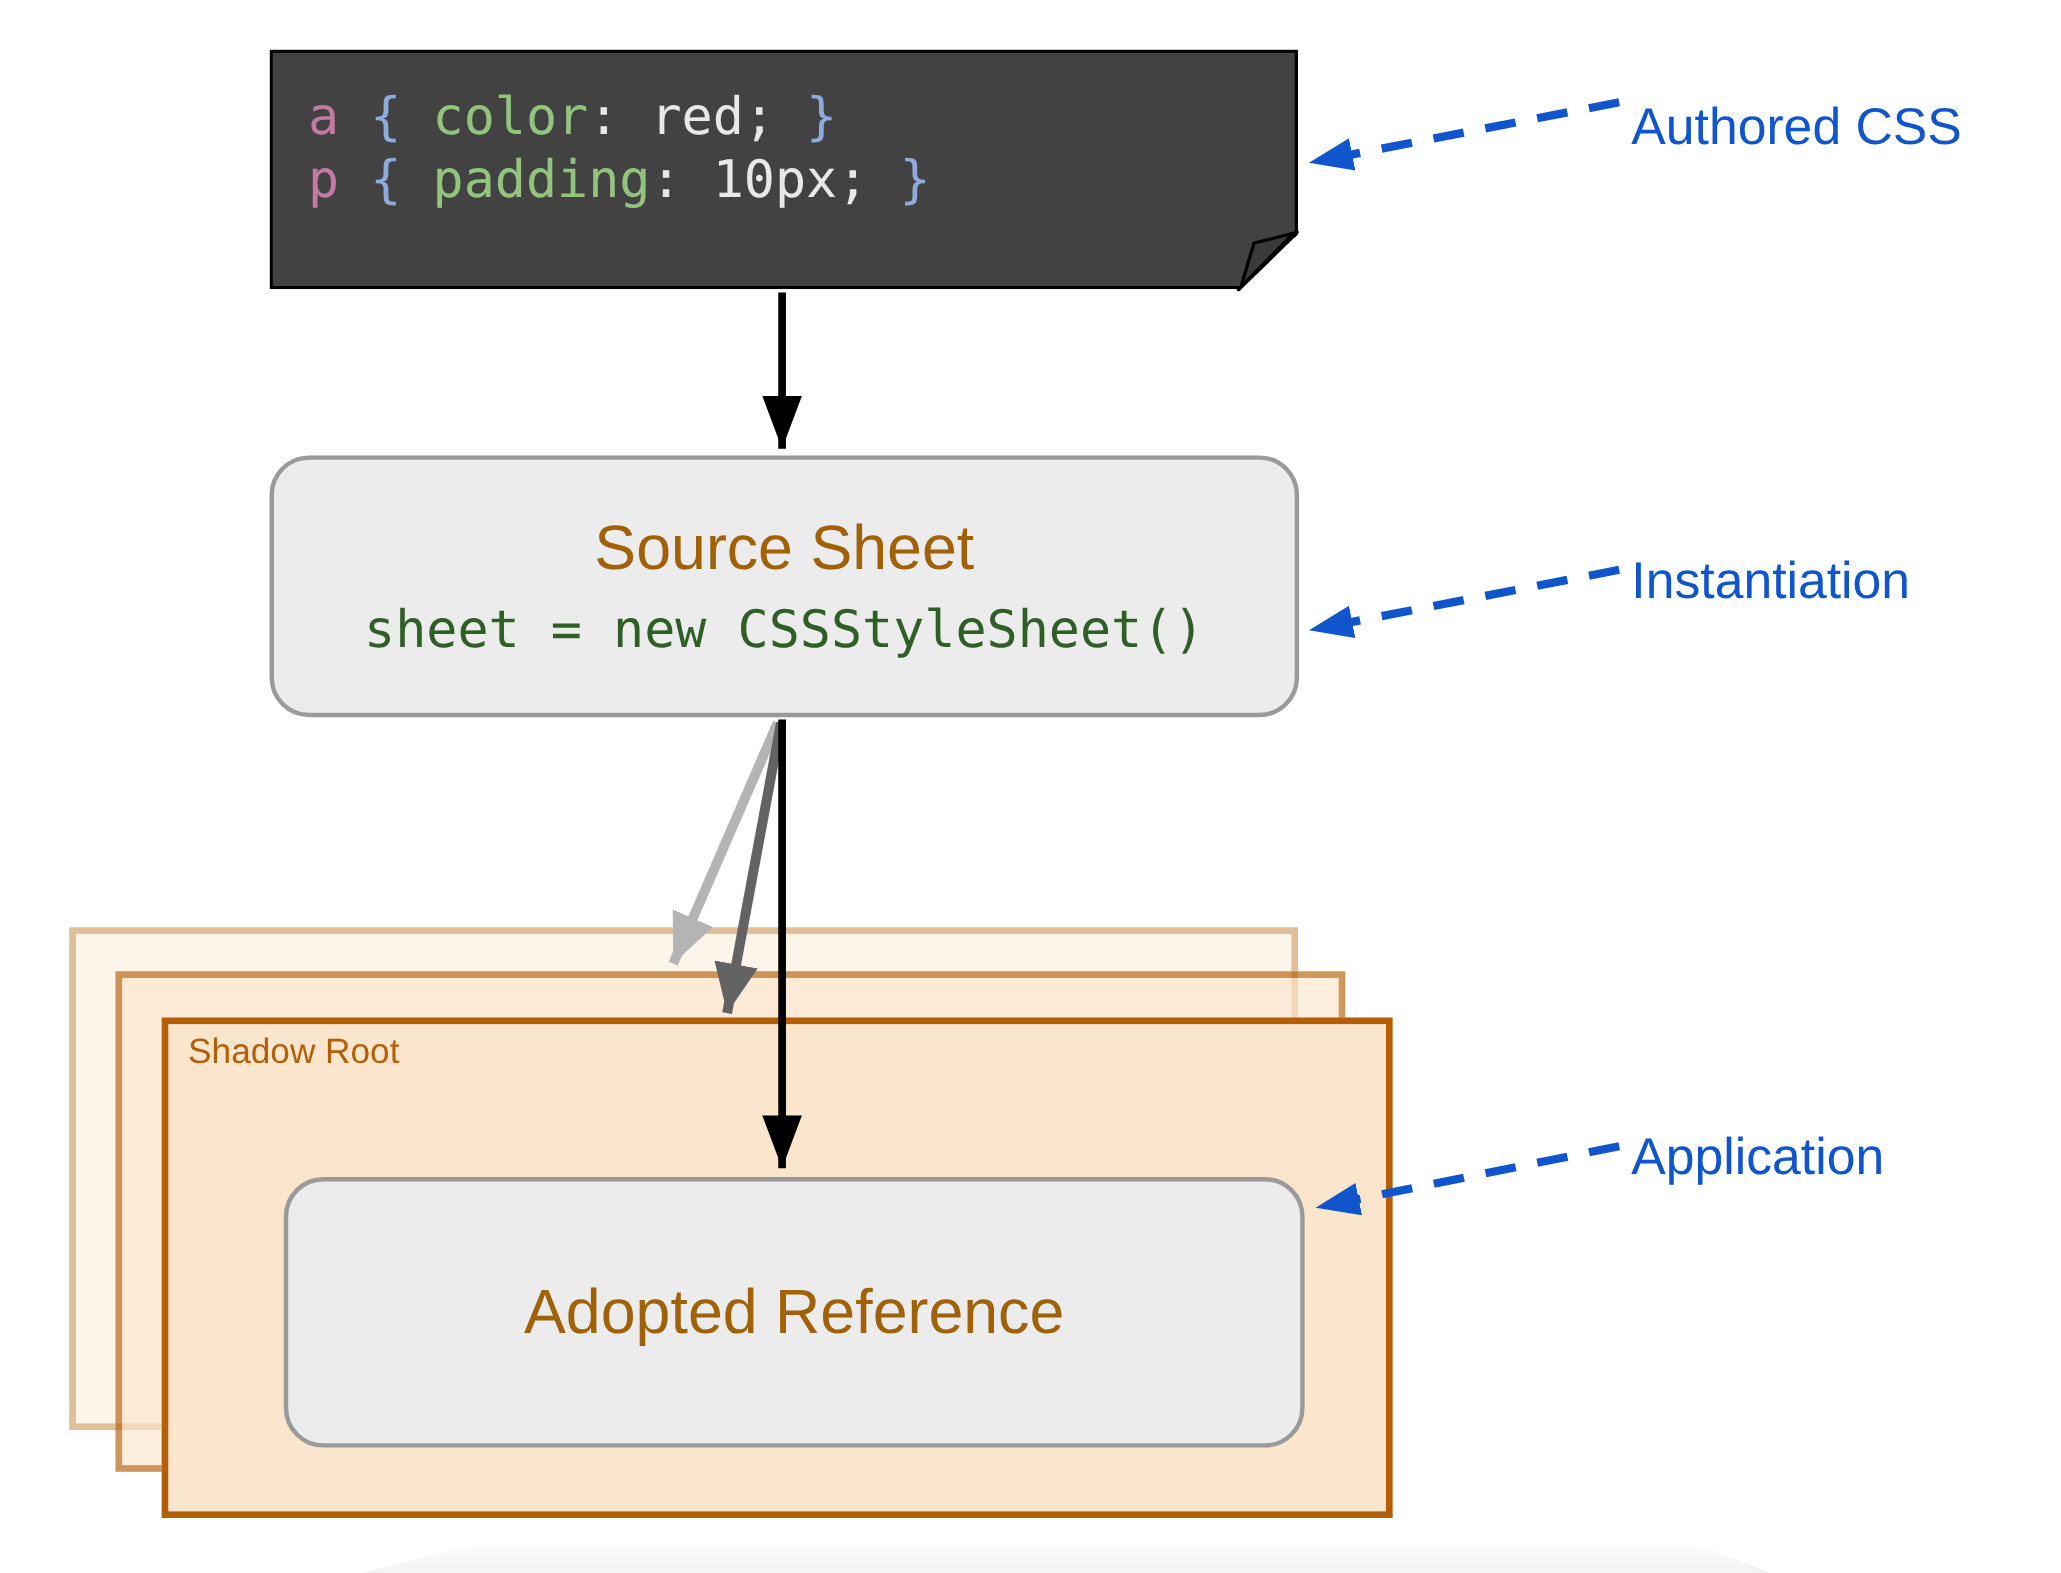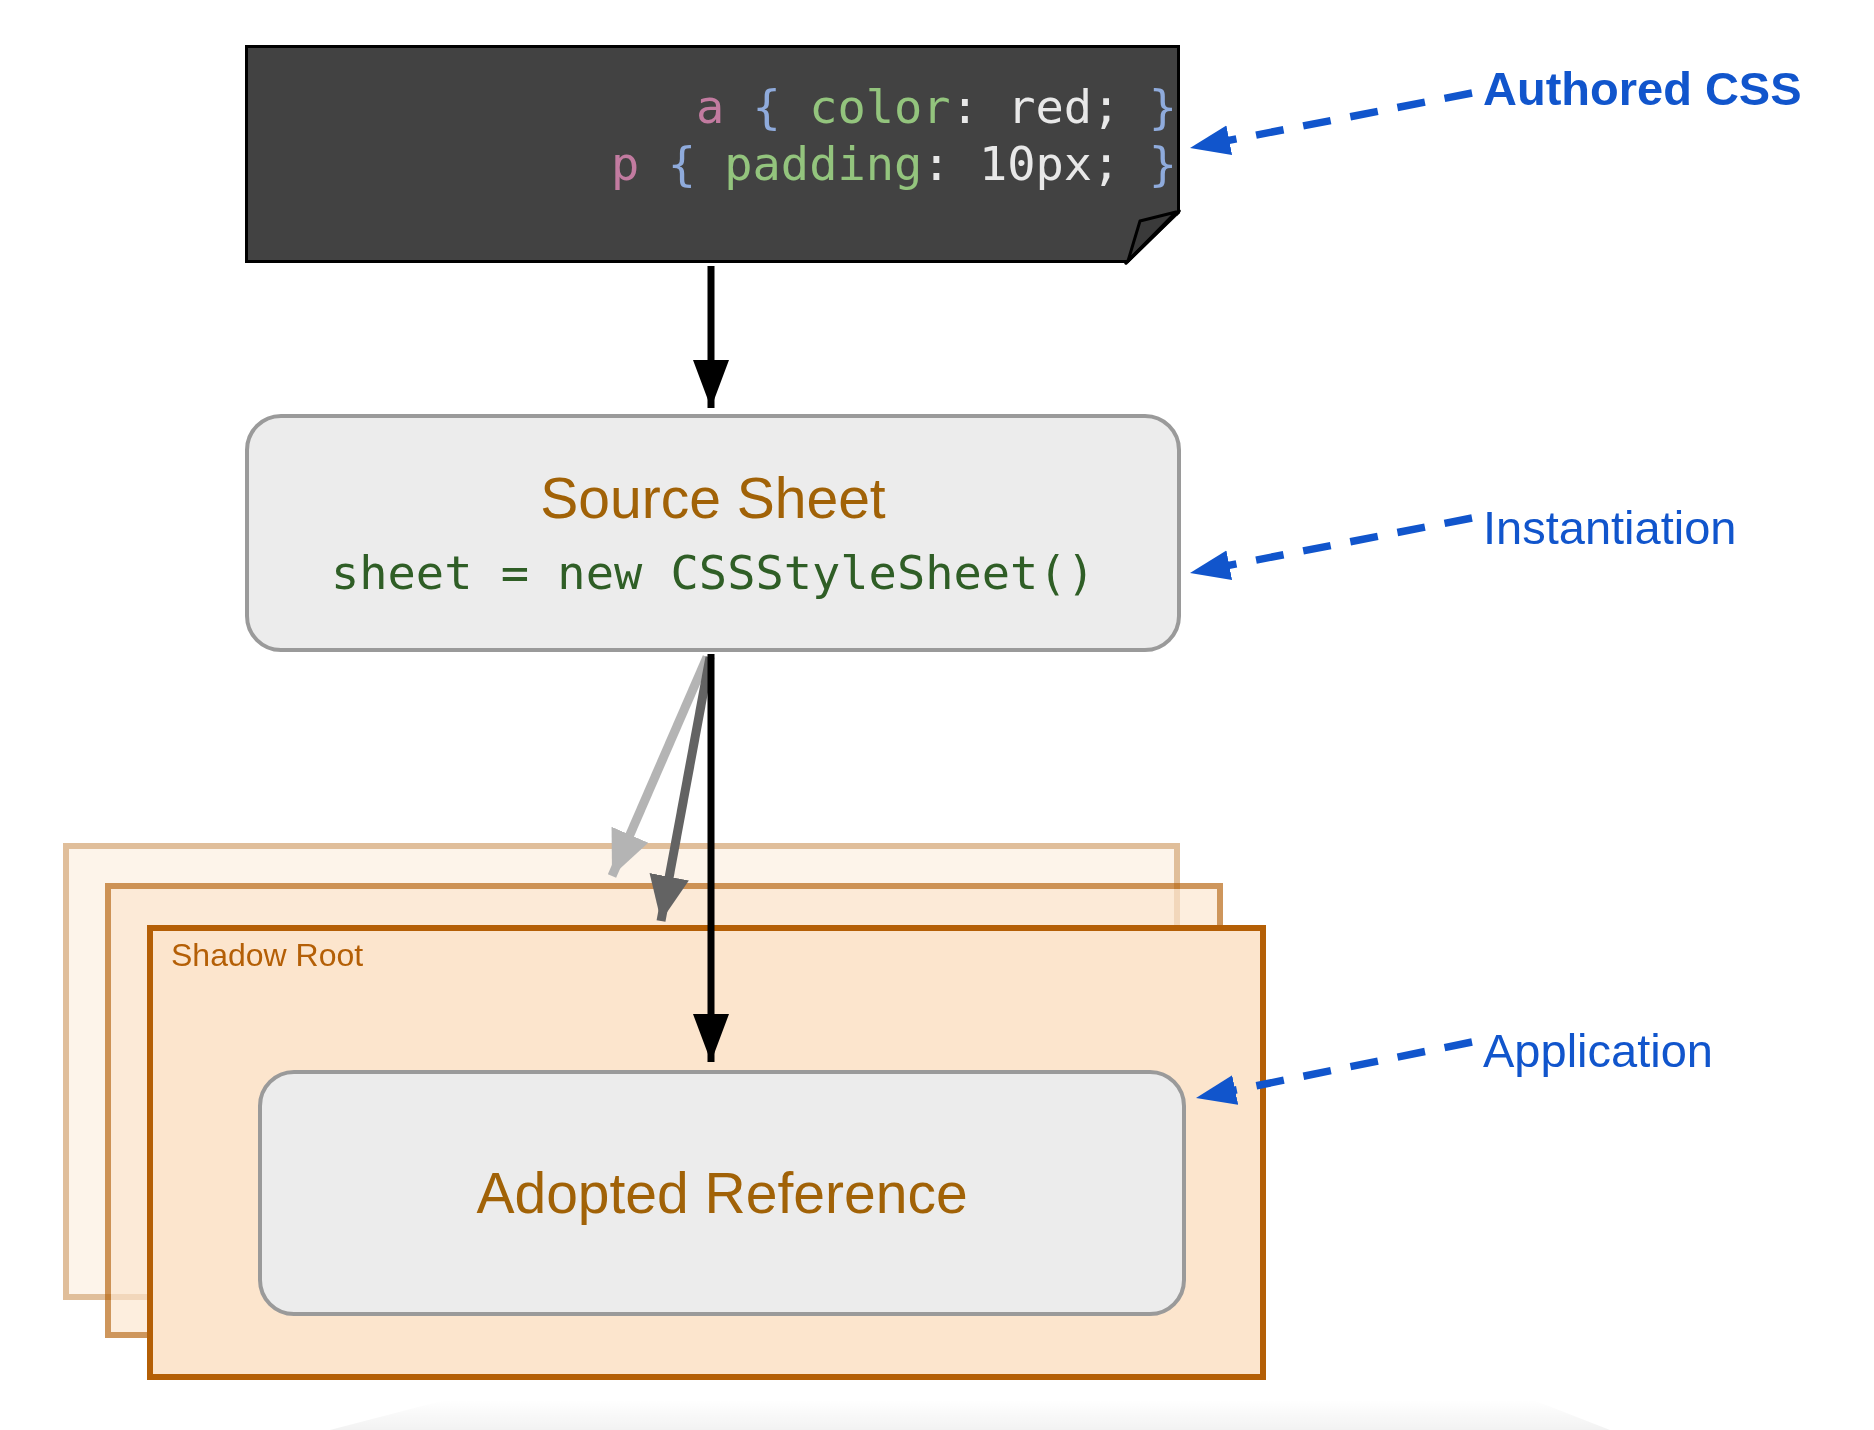--- a/index.html
+++ b/index.html
@@ -6,22 +6,21 @@
   .canvas{
     position:relative;width:1874px;height:1430px;background:#fff;overflow:hidden;
     font-family:"Liberation Sans",sans-serif;
   }
 
   
   .code-box{
     position:absolute;left:245px;top:45px;width:935px;height:218px;
     background:var(--code-bg);border:3px solid #000;box-sizing:border-box;
     clip-path:polygon(0 0,100% 0,100% 168px,883px 100%,0 100%);
-    padding:30px 0 0 42px;
-    text-align:right;
+    padding:30px 0 0 32px;
   }
   .code-line{
     font-family:"DejaVu Sans Mono",monospace;font-size:47px;line-height:57px;
     white-space:pre;
   }
   .tok-sel{color:var(--selector-pink);}
   .tok-brace{color:var(--brace-blue);}
   .tok-prop{color:var(--property-green);}
   .tok-val{color:var(--value-gray);}
 
@@ -49,21 +48,21 @@
   .shadow-front{left:147px;top:925px;width:1119px;height:455px;}
   .shadow-label{
     position:absolute;left:18px;top:8px;font-size:32px;color:var(--orange);line-height:1;
   }
 
   
   .ann-label{
     position:absolute;left:1483px;font-size:47px;line-height:1;color:var(--blue);
     white-space:nowrap;
   }
-  .ann-authored{top:65px;font-weight:bold;}
+  .ann-authored{top:91px;}
   .ann-instantiation{top:504px;}
   .ann-application{top:1027px;}
 
   
   .overlay{position:absolute;left:0;top:0;width:1874px;height:1430px;pointer-events:none;}
   .flow-line{stroke:#000;stroke-width:7;}
   .fan-light{stroke:#b4b4b4;stroke-width:9;}
   .fan-dark{stroke:#636363;stroke-width:9;}
   .ann-line{stroke:var(--blue);stroke-width:7.5;stroke-dasharray:28 20;}
   .fold-shape{fill:#3a3a3a;stroke:#000;stroke-width:3;stroke-linejoin:round;}

